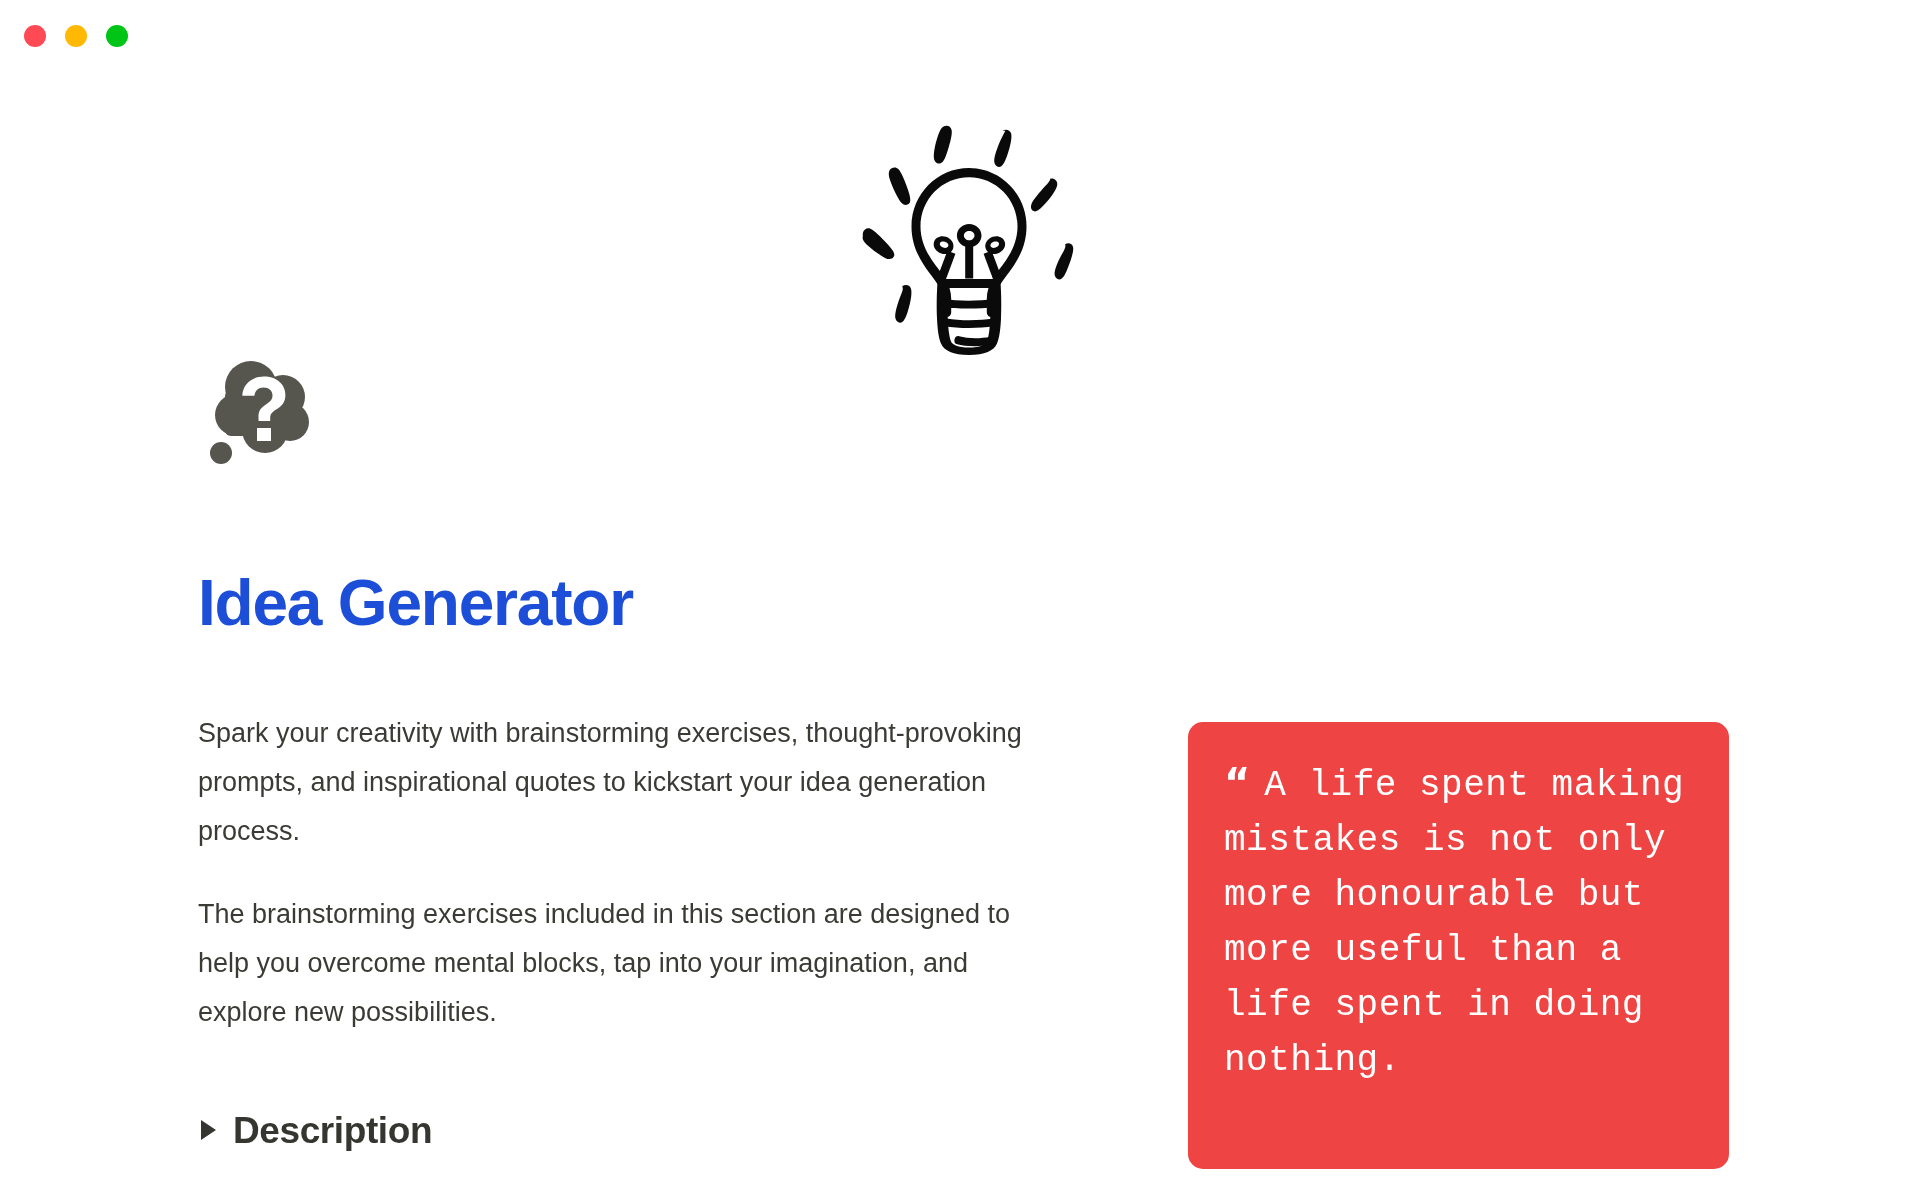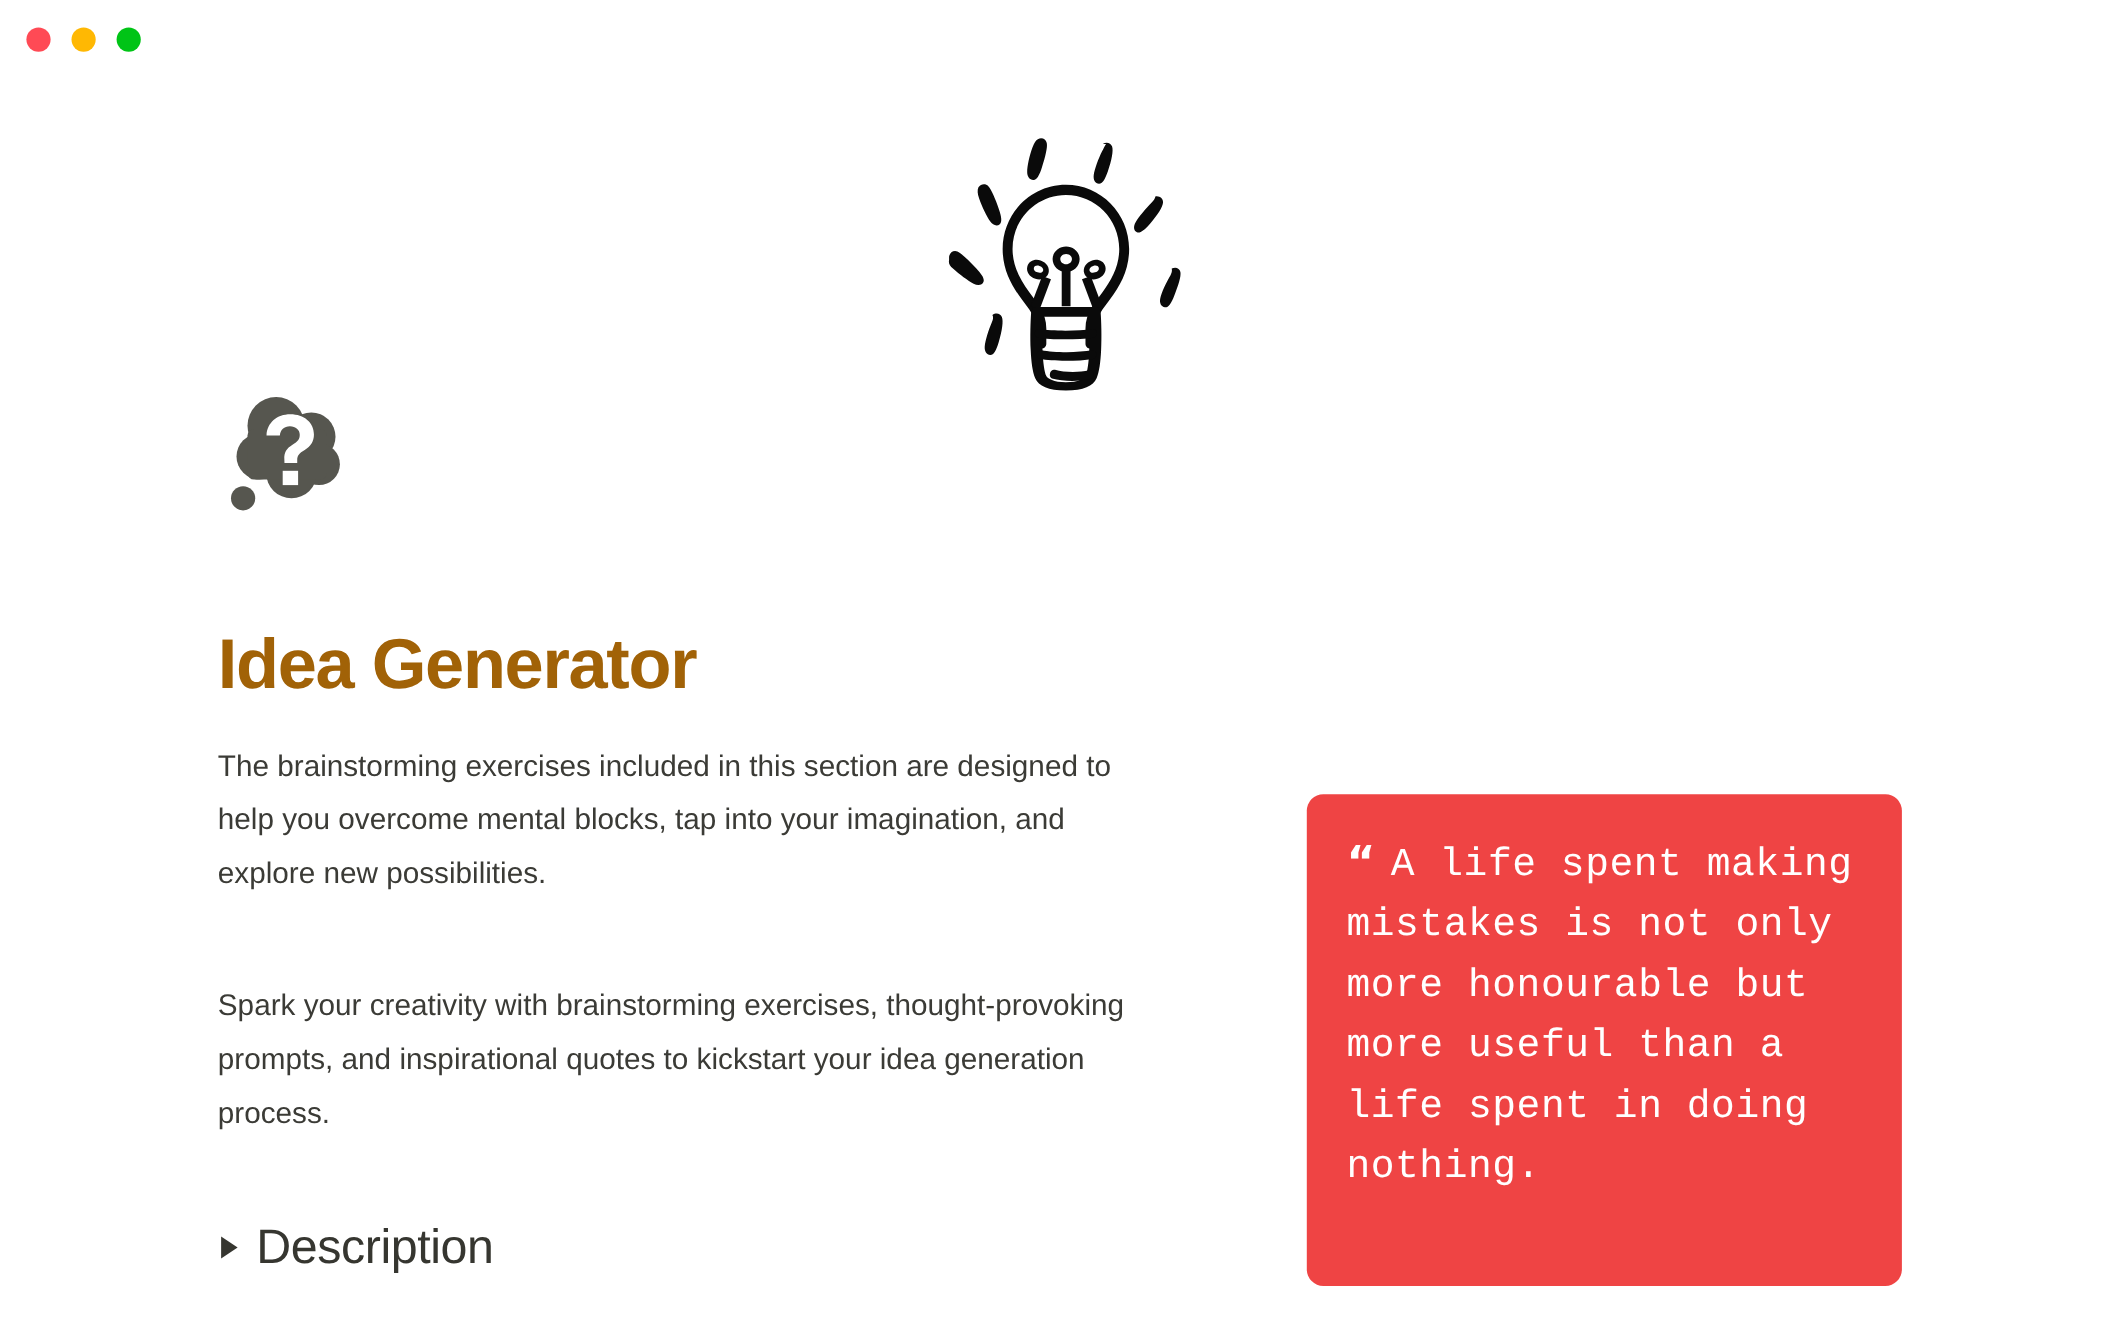--- a/index.html
+++ b/index.html
@@ -76,21 +76,21 @@
     left: 198px;
     top: 570px;
     width: 900px;
   }
   .page-title {
     margin: 0;
     font-size: 64px;
     line-height: 1.06;
     font-weight: 700;
     letter-spacing: -1.2px;
-    color: #a16207;
+    color: #1d4ed8;
     font-family: "Liberation Sans", sans-serif;
   }
   .body-copy {
     margin: 0;
     padding: 0;
     font-size: 27px;
     line-height: 49px;
     color: #3b3b36;
     font-weight: 400;
     max-width: 890px;
@@ -109,22 +109,22 @@
   .disclosure-triangle {
     width: 0;
     height: 0;
     border-left: 15px solid #363630;
     border-top: 10px solid transparent;
     border-bottom: 10px solid transparent;
     flex: 0 0 auto;
     margin-left: 3px;
   }
   .disclosure-label {
-    font-size: 44px;
-    font-weight: 400;
+    font-size: 37px;
+    font-weight: 700;
     color: #363630;
     letter-spacing: -0.4px;
     line-height: 1;
   }
 
   
   .quote-card {
     position: absolute;
     left: 1188px;
     top: 722px;
@@ -214,23 +214,23 @@
       <g fill="#ffffff">
         <path d="M58.9 24.6c-12.1 0-21.1 7.7-21.6 19.2h12.1c.4-5 3.9-8.3 9.2-8.3 5.2 0 8.9 3.2 8.9 7.8 0 4-1.7 6.1-6.6 9.1-5.4 3.3-7.8 7-7.4 13.3l.1 3.2h11.6v-2.6c0-4 1.6-6.2 6.8-9.2 5.5-3.3 8.4-7.7 8.4-14 0-11-9-18.5-21.5-18.5z"></path>
         <rect x="52" y="76" width="14" height="13"></rect>
       </g>
     </svg>
   </div>
 
   <div class="content">
     <h1 class="page-title">Idea Generator</h1>
 
+    <p class="body-copy para-1">Spark your creativity with brainstorming exercises, thought-provoking prompts, and inspirational quotes to kickstart your idea generation process.</p>
+
     <p class="body-copy para-2">The brainstorming exercises included in this section are designed to help you overcome mental blocks, tap into your imagination, and explore new possibilities.</p>
-
-    <p class="body-copy para-1">Spark your creativity with brainstorming exercises, thought-provoking prompts, and inspirational quotes to kickstart your idea generation process.</p>
 
     <div class="disclosure">
       <span class="disclosure-triangle"></span>
       <span class="disclosure-label">Description</span>
     </div>
   </div>
 
   <div class="quote-card">
     <p class="quote-text"><span class="quote-mark">“&nbsp;</span><span>A life spent making mistakes is not only more honourable but more useful than a life spent in doing nothing.</span></p>
   </div>

